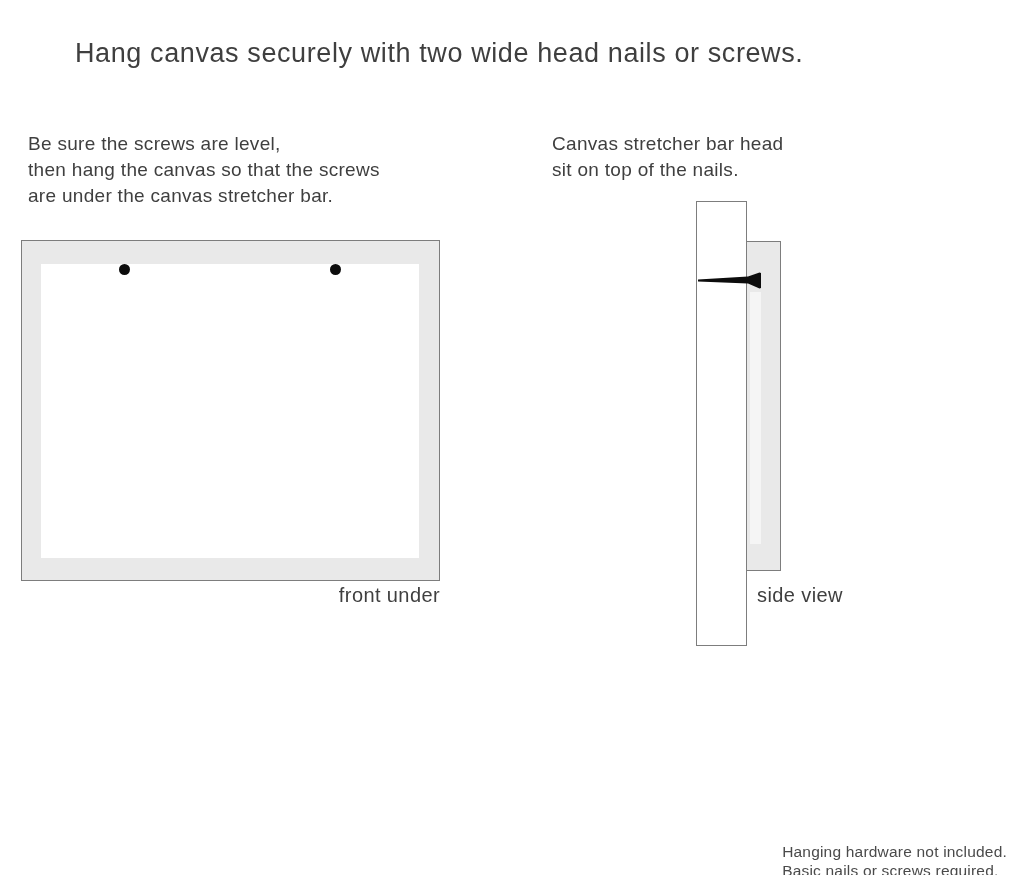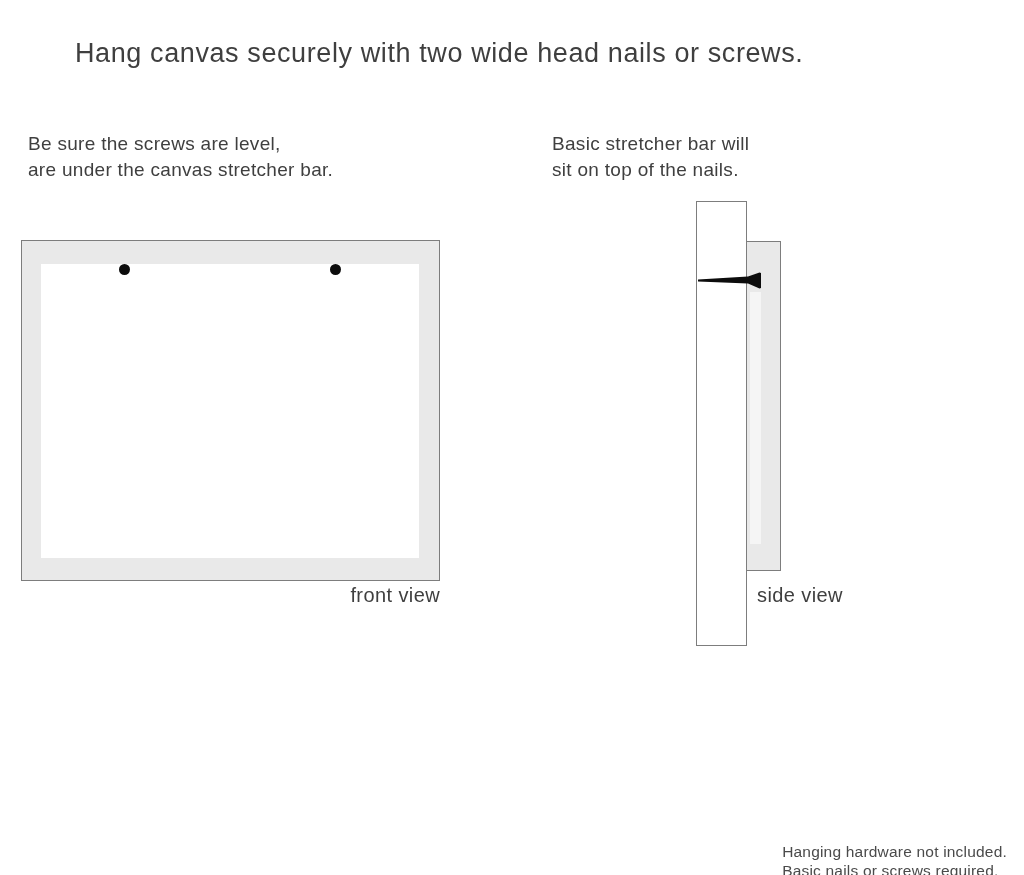--- a/index.html
+++ b/index.html
@@ -133,34 +133,35 @@
 </style>
 </head>
 <body>
 
 <div id="stage">
 
   <div class="title">Hang canvas securely with two wide head nails or screws.</div>
 
   <div class="instruction instruction-left">
     <div>Be sure the screws are level,</div>
+    <div>then hang the canvas so that the screws</div>
     <div>are under the canvas stretcher bar.</div>
   </div>
 
   <div class="instruction instruction-right">
-    <div>Basic stretcher bar will</div>
+    <div>Canvas stretcher bar head</div>
     <div>sit on top of the nails.</div>
   </div>
 
   <div class="front-canvas">
     <div class="front-canvas-inner"></div>
   </div>
   <div class="nail-dot nail-dot-1"></div>
   <div class="nail-dot nail-dot-2"></div>
-  <div class="view-label front-label">front view</div>
+  <div class="view-label front-label">front under</div>
 
   <div class="side-canvas">
     <div class="side-canvas-highlight"></div>
   </div>
   <div class="side-wall"></div>
   <svg class="side-nail" width="68" height="22" viewBox="0 0 68 22" aria-hidden="true">
     <polygon points="2,10.5 52,7.5 63.5,3.5 65,4 65,19 63.5,19.5 52,14.5 2,12.5" fill="currentColor"></polygon>
   </svg>
   <div class="view-label side-label">side view</div>
 

